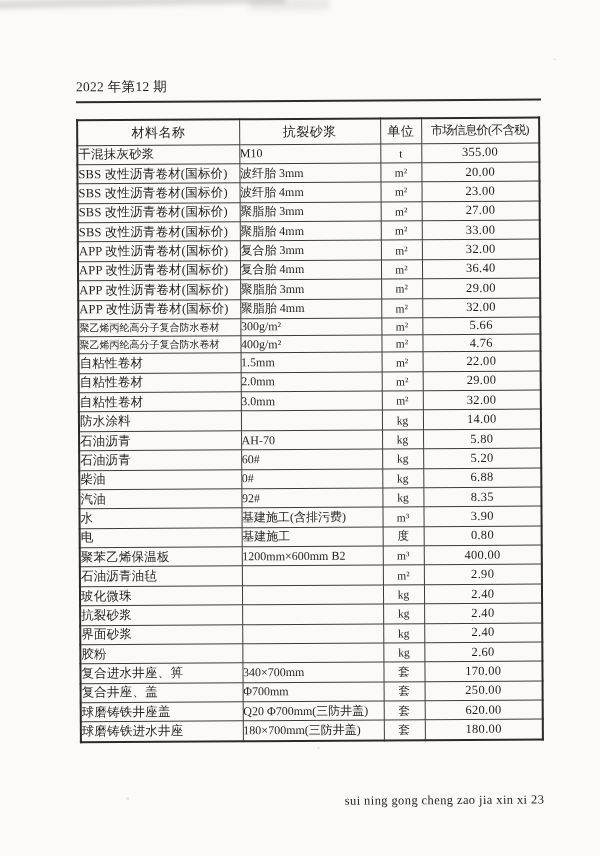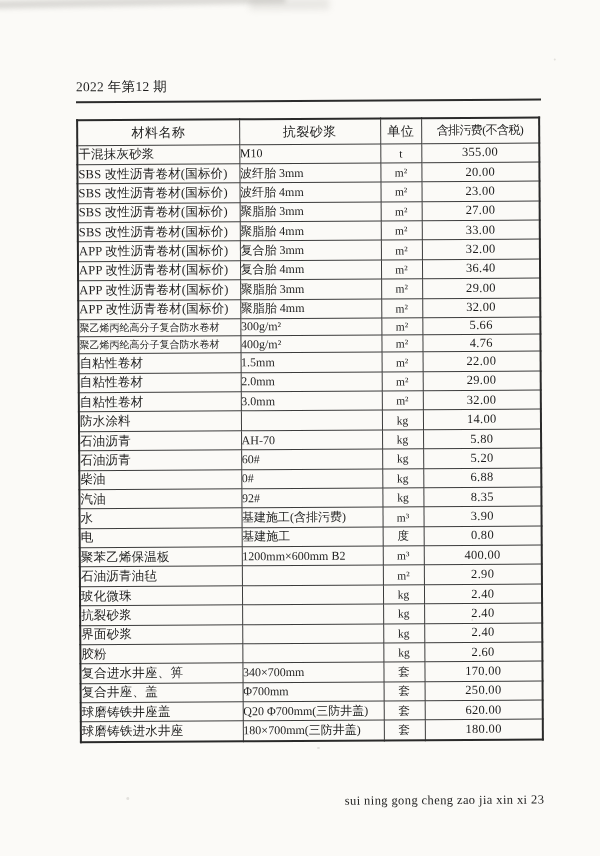--- a/index.html
+++ b/index.html
@@ -97,21 +97,21 @@
       <col style="width:162px">
         <col style="width:141px">
         <col style="width:41px">
         <col style="width:118px">
     </colgroup>
     <thead>
       <tr>
         <th class="col-name">材料名称</th>
         <th class="col-spec">抗裂砂浆</th>
         <th class="col-unit">单位</th>
-        <th class="col-price">含排污费(不含税)</th>
+        <th class="col-price">市场信息价(不含税)</th>
       </tr>
     </thead>
     <tbody id="tbody">
         <tr>
     <td class="c-name">干混抹灰砂浆</td>
     <td class="c-spec">M10</td>
     <td class="c-unit">t</td>
     <td class="c-price">355.00</td>
   </tr>
         <tr>

